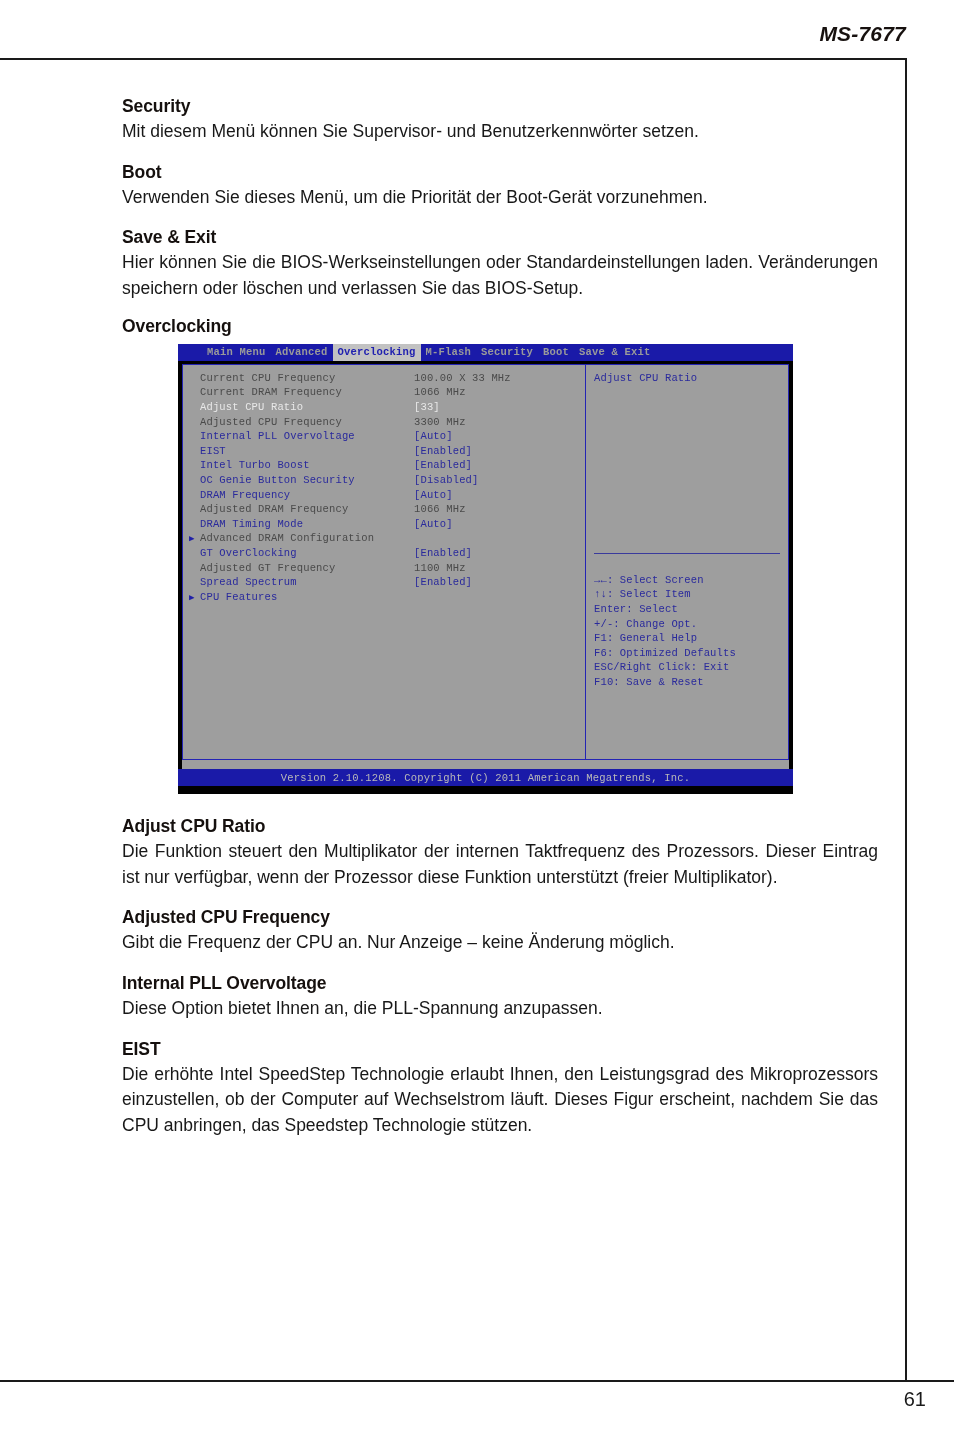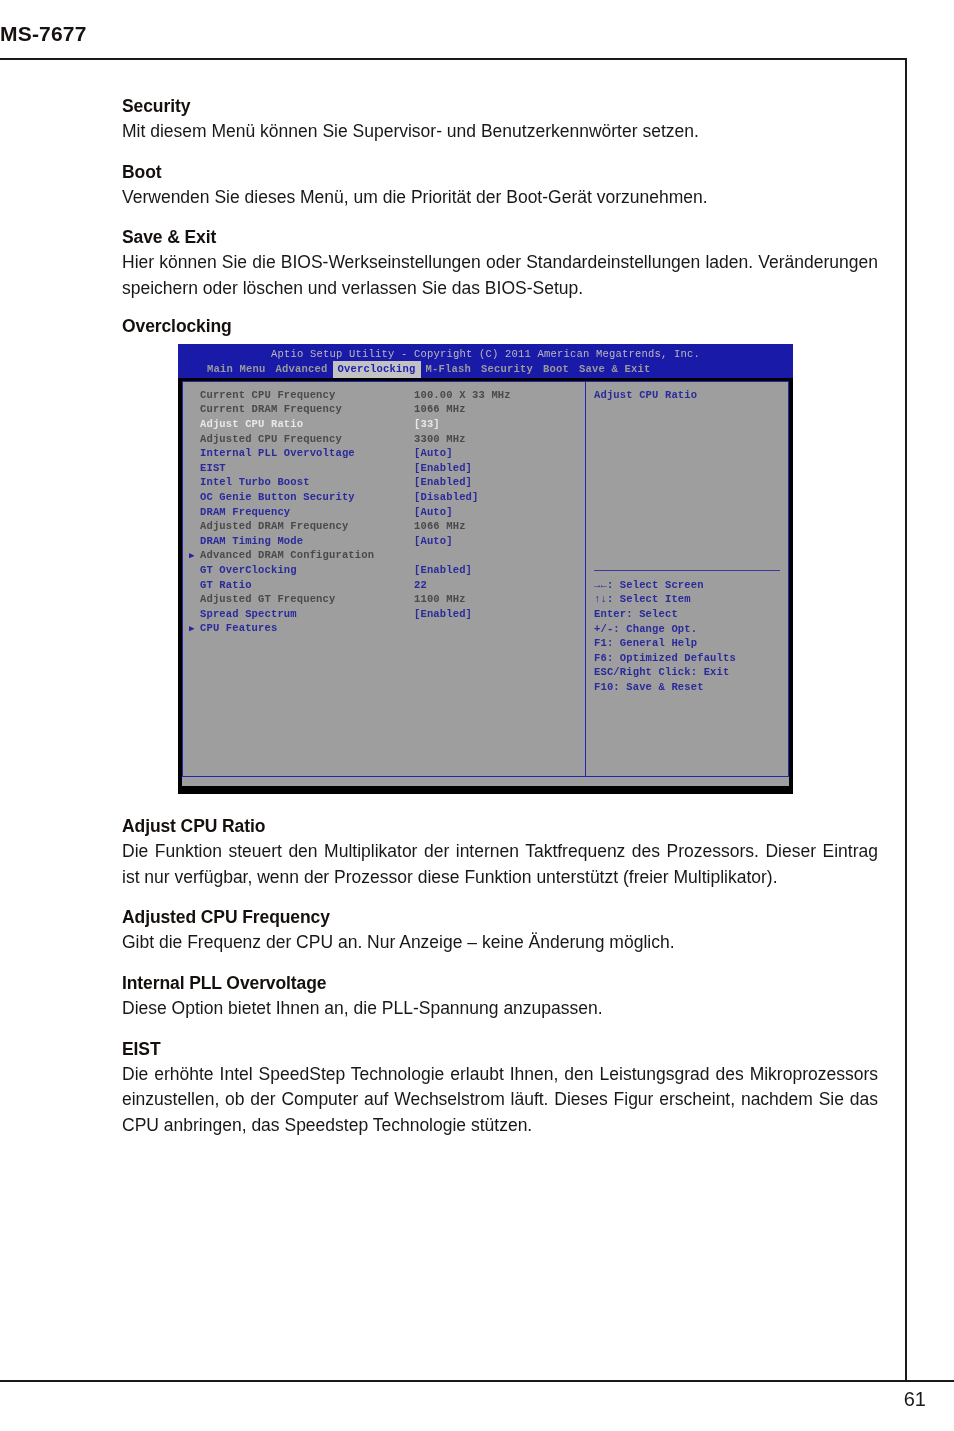--- a/index.html
+++ b/index.html
@@ -16,25 +16,26 @@
     position: relative;
     overflow: hidden;
   }
 
   
   .page-header {
     position: absolute;
     top: 22px;
     left: 0;
     width: 906px;
-    text-align: left;
+    text-align: right;
     font-size: 21px;
     font-weight: bold;
     letter-spacing: 0.2px;
     color: #17110f;
+    font-style: italic;
   }
 
   
   .frame-top {
     position: absolute;
     top: 58px;
     left: 0;
     width: 907px;
     height: 2px;
     background: #1a1a1a;
@@ -138,21 +139,20 @@
   .bios-menubar .tab.active {
     background: #c2c2c2;
     color: #2020b0;
   }
 
   .bios-body {
     background: #000000;
     padding: 3px 4px 0 4px;
     display: flex;
     gap: 0;
-    font-weight: bold;
   }
 
   .panel-left {
     width: 404px;
     background: #9e9e9e;
     border: 1px solid #2424b4;
     height: 396px;
     padding: 6px 0 0 0;
     overflow: hidden;
   }
@@ -207,21 +207,21 @@
     left: 8px;
     right: 8px;
     top: 188px;
     height: 1px;
     background: #3a3a9c;
   }
 
   .keys {
     position: absolute;
     left: 8px;
-    top: 196px;
+    top: 208px;
   }
   .keys div {
     color: #2a2a9c;
     white-space: pre;
     letter-spacing: 0.15px;
     height: 14.6px;
   }
 
   .bios-spacer {
     height: 9px;
@@ -270,21 +270,20 @@
     <h2 class="section-title">Save &amp; Exit</h2>
     <p class="section-body">Hier können Sie die BIOS-Werkseinstellungen oder Standardeinstellungen laden. Veränderungen speichern oder löschen und verlassen Sie das BIOS-Setup.</p>
   </div>
 
   <div class="block">
     <h2 class="section-title">Overclocking</h2>
 
     <div class="bios-wrap">
       <div class="bios">
 
-        <div class="bios-titlebar">Aptio Setup Utility - Copyright (C) 2011 American Megatrends, Inc.</div>
 
         <div class="bios-menubar">
           <span class="tab">Main Menu</span>
           <span class="tab">Advanced</span>
           <span class="tab active">Overclocking</span>
           <span class="tab">M-Flash</span>
           <span class="tab">Security</span>
           <span class="tab">Boot</span>
           <span class="tab">Save &amp; Exit</span>
         </div>
@@ -364,25 +363,20 @@
               <span class="opt-label dim">Advanced DRAM Configuration</span>
               <span class="opt-value dim"></span>
             </div>
 
             <div class="opt-row">
               <span class="opt-arrow empty"></span>
               <span class="opt-label">GT OverClocking</span>
               <span class="opt-value">[Enabled]</span>
             </div>
 
-            <div class="opt-row">
-              <span class="opt-arrow empty"></span>
-              <span class="opt-label">GT Ratio</span>
-              <span class="opt-value">22</span>
-            </div>
 
             <div class="opt-row">
               <span class="opt-arrow empty"></span>
               <span class="opt-label dim">Adjusted GT Frequency</span>
               <span class="opt-value dim">1100 MHz</span>
             </div>
 
             <div class="opt-row">
               <span class="opt-arrow empty"></span>
               <span class="opt-label">Spread Spectrum</span>
@@ -410,20 +404,21 @@
               <div>F1: General Help</div>
               <div>F6: Optimized Defaults</div>
               <div>ESC/Right Click: Exit</div>
               <div>F10: Save &amp; Reset</div>
             </div>
           </div>
 
         </div>
 
         <div class="bios-spacer"></div>
+        <div class="bios-footer">Version 2.10.1208. Copyright (C) 2011 American Megatrends, Inc.</div>
         <div class="bios-bottombar"></div>
       </div>
     </div>
   </div>
 
   <div class="block after-bios">
   </div>
 
   <div class="block">
     <h2 class="section-title">Adjust CPU Ratio</h2>

